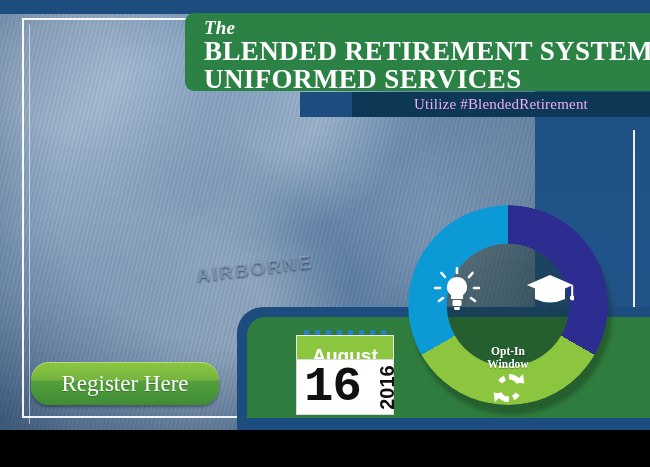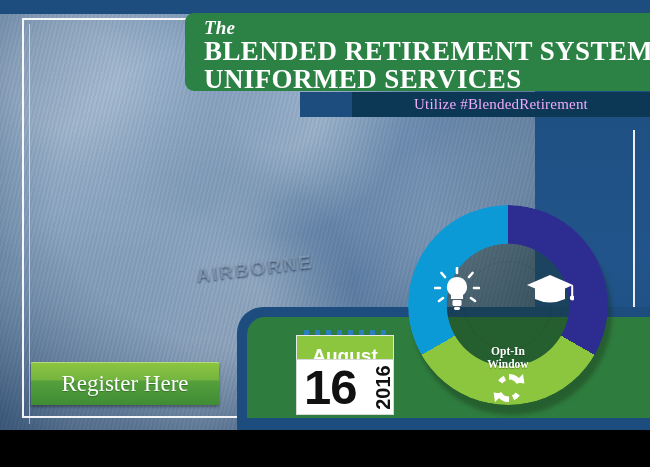--- a/index.html
+++ b/index.html
@@ -151,21 +151,21 @@
   .panel-bottom-rule {
     position: absolute; left: 237px; top: 423px;
     width: 413px; height: 7px;
     background: #1d4d7f;
   }
 
   
   .register-btn {
     position: absolute; left: 31px; top: 362px;
     width: 188px; height: 43px;
-    border-radius: 1px;
+    border-radius: 18px;
     background: linear-gradient(180deg, #8dc63f 0%, #74b440 42%, #55a03c 44%, #3f8c35 100%);
     box-shadow: 0 2px 3px rgba(0,0,0,.35), inset 0 1px 0 rgba(255,255,255,.35);
     color: #fff;
     font-family: "Liberation Serif", serif;
     font-size: 23px;
     display: flex; align-items: center; justify-content: center;
     cursor: pointer;
     text-shadow: 0 1px 1px rgba(0,0,0,.25);
   }
 
@@ -196,21 +196,21 @@
     border-bottom: none;
   }
   .cal-body {
     position: absolute; left: 0; top: 24px;
     width: 98px; height: 56px;
     background: #fff;
     border: 1px solid #d8d8d8;
     display: flex; align-items: center;
   }
   .cal-day {
-    font-family: Liberation Sans, sans-serif;
+    font-family: Liberation Mono, monospace;
     font-weight: 700; font-size: 49px; line-height: 49px;
     color: #111;
     margin-left: 7px;
     letter-spacing: -1px;
   }
   .cal-year {
     font-family: "Liberation Sans", sans-serif;
     font-weight: 700; font-size: 20px;
     color: #111;
     transform: rotate(-90deg);

